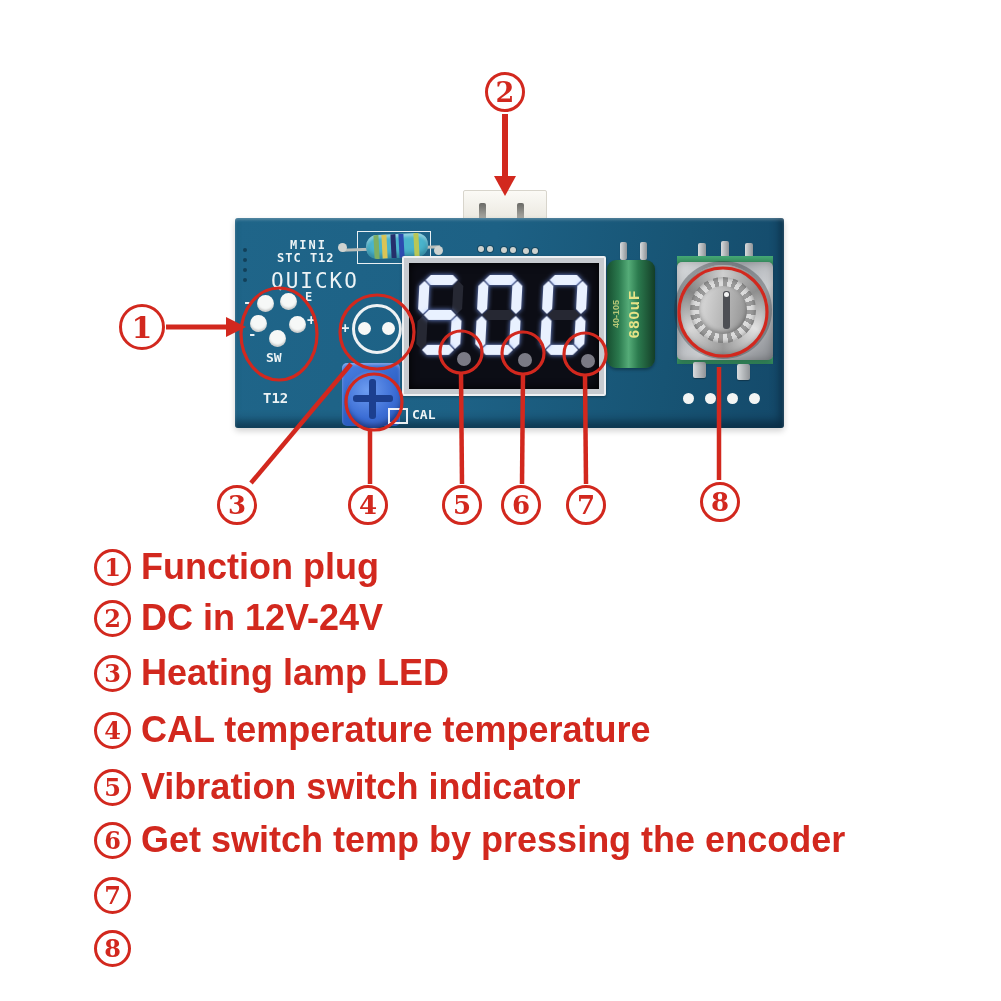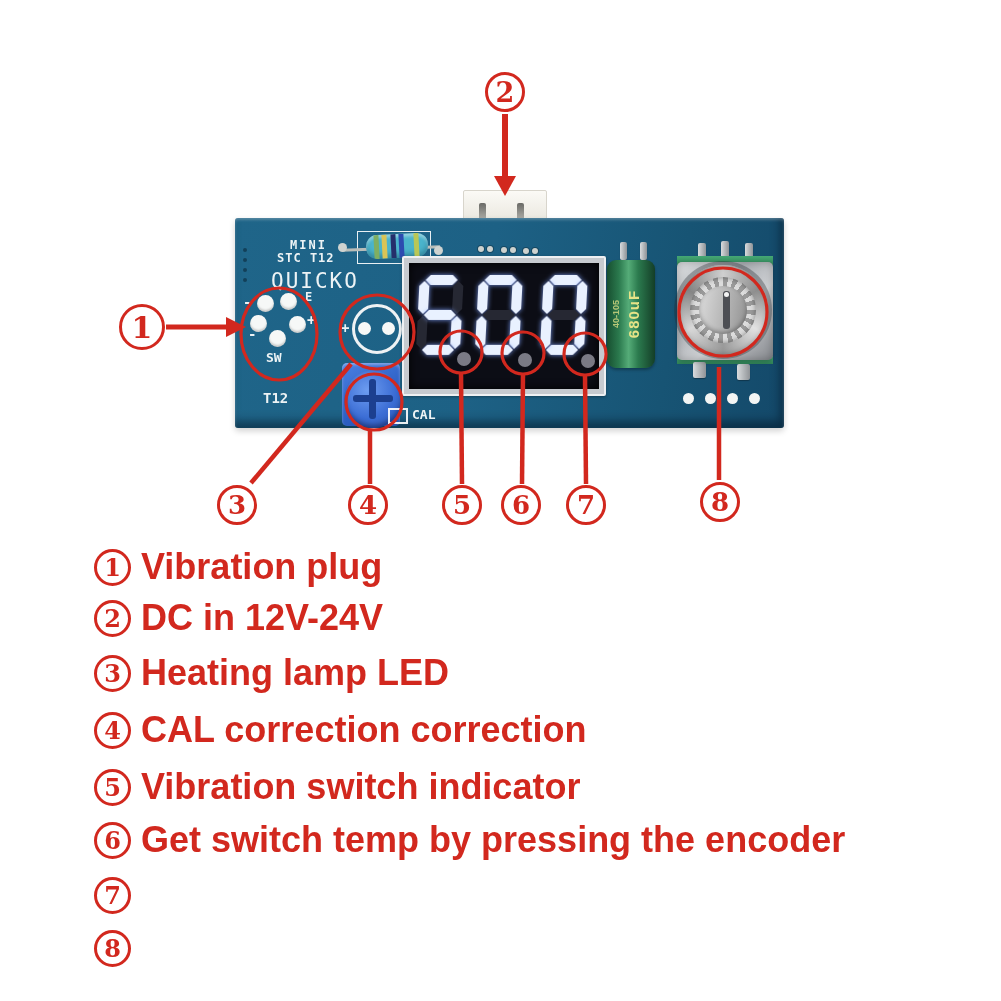--- a/index.html
+++ b/index.html
@@ -277,39 +277,39 @@
       <span>7</span>
     </div>
   <div class="abs cnum" style="left:700px;top:482px;width:40px;height:40px;font-size:26px;">
       <span>8</span>
     </div>
 
   <div class="abs legend-row" style="left:94px;top:543px;">
     <span class="legend-num">
         <span>1</span>
       </span>
-    <span class="legend-label">Vibration plug</span>
+    <span class="legend-label">Function plug</span>
   </div>
   <div class="abs legend-row" style="left:94px;top:594px;">
     <span class="legend-num">
         <span>2</span>
       </span>
     <span class="legend-label">DC in 12V-24V</span>
   </div>
   <div class="abs legend-row" style="left:94px;top:649px;">
     <span class="legend-num">
         <span>3</span>
       </span>
     <span class="legend-label">Heating lamp LED</span>
   </div>
   <div class="abs legend-row" style="left:94px;top:706px;">
     <span class="legend-num">
         <span>4</span>
       </span>
-    <span class="legend-label">CAL correction correction</span>
+    <span class="legend-label">CAL temperature temperature</span>
   </div>
   <div class="abs legend-row" style="left:94px;top:763px;">
     <span class="legend-num">
         <span>5</span>
       </span>
     <span class="legend-label">Vibration switch indicator</span>
   </div>
   <div class="abs legend-row" style="left:94px;top:816px;">
     <span class="legend-num">
         <span>6</span>

